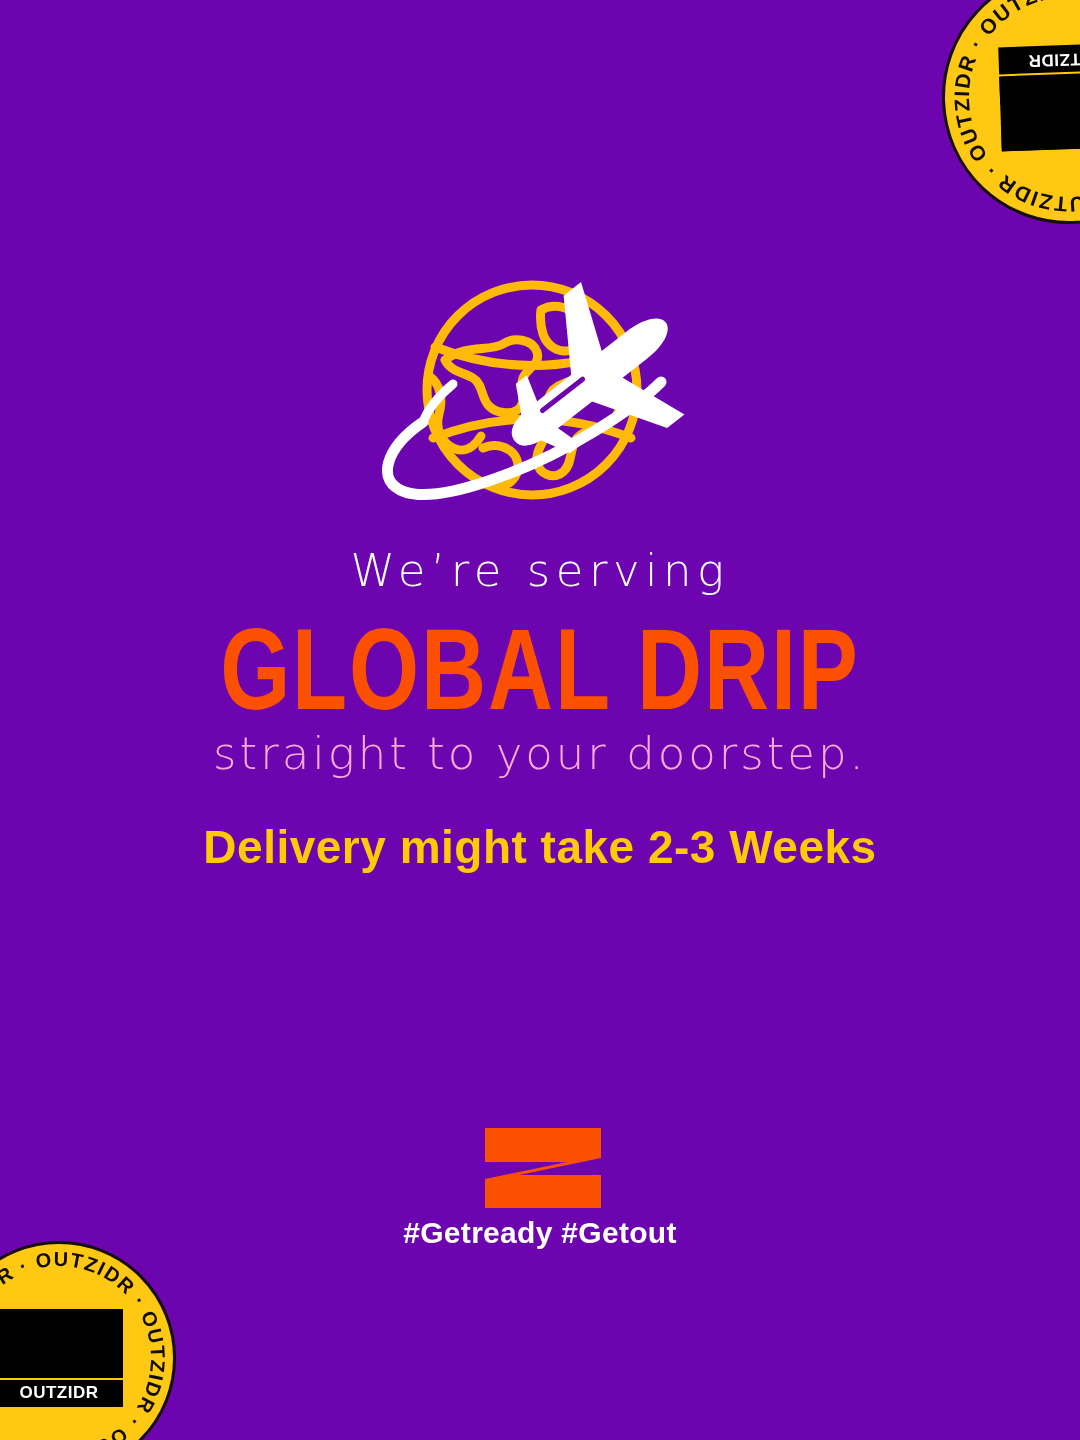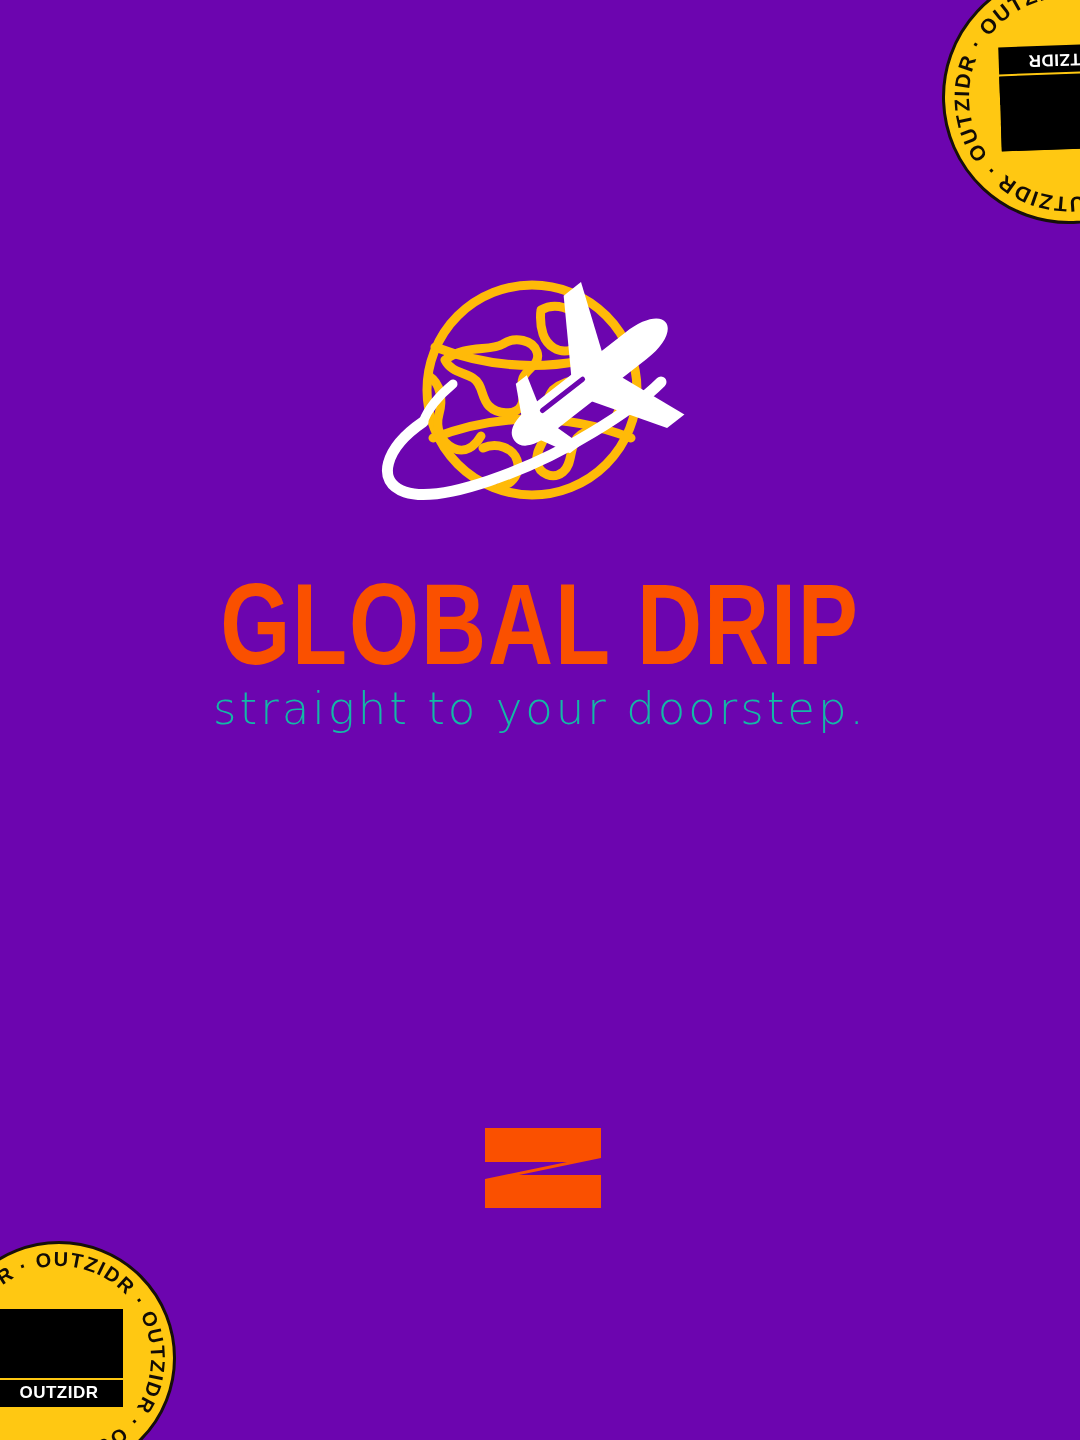--- a/index.html
+++ b/index.html
@@ -105,21 +105,21 @@
     font-size: 98px;
     font-weight: bold;
     line-height: 1;
     letter-spacing: 2px;
     margin-top: 18px;
     font-family: "Liberation Sans Narrow", "Liberation Sans", sans-serif;
     transform: scaleX(0.92) scaleY(1.18);
     transform-origin: center top;
   }
   #line-doorstep {
-    color: #14b8a6;
+    color: #f9a8d4;
     font-size: 45px;
     font-weight: 300;
     letter-spacing: 3px;
     line-height: 1;
     margin-top: 22px;
     font-family: "DejaVu Sans", sans-serif;
   }
 
   #delivery-block {
     position: absolute;
@@ -214,32 +214,35 @@
 
         <rect x="6" y="-36" width="22" height="11" rx="5" fill="#FFFFFF"></rect>
         <rect x="6" y="25" width="22" height="11" rx="5" fill="#FFFFFF"></rect>
 
         <rect x="-54" y="-9" width="56" height="5" rx="2.5" fill="#6C05AF"></rect>
       </g>
     </svg>
   </div>
 
   <div id="headline-block">
+    <div id="line-serving">We’re serving</div>
     <div id="line-global-drip">GLOBAL DRIP</div>
     <div id="line-doorstep">straight to your doorstep.</div>
   </div>
 
   <div id="delivery-block">
+    <div id="delivery-headline">Delivery might take 2-3 Weeks</div>
   </div>
 
   <div id="footer-logo">
     <svg viewBox="0 0 120 84" width="120" height="84" xmlns="http://www.w3.org/2000/svg">
       <path d="M 2 2 L 118 2 L 118 32 L 36 49 L 118 49 L 118 82 L 2 82 L 2 53 L 84 36 L 2 36 Z" fill="#FA5000"></path>
     </svg>
   </div>
+  <div id="footer-hashtags">#Getready #Getout</div>
 
   <div id="badge-bottom-left" class="badge">
     <svg viewBox="0 0 228 228" width="228" height="228" xmlns="http://www.w3.org/2000/svg">
       <defs>
         <path id="ringpath-bl" d="M 114,114 m -92,0 a 92,92 0 1,1 184,0 a 92,92 0 1,1 -184,0"></path>
       </defs>
       <text class="badge-ring-text" font-size="20">
         <textPath href="#ringpath-bl" startOffset="0%">OUTZIDR · OUTZIDR · OUTZIDR · OUTZIDR ·</textPath>
       </text>
     </svg>

